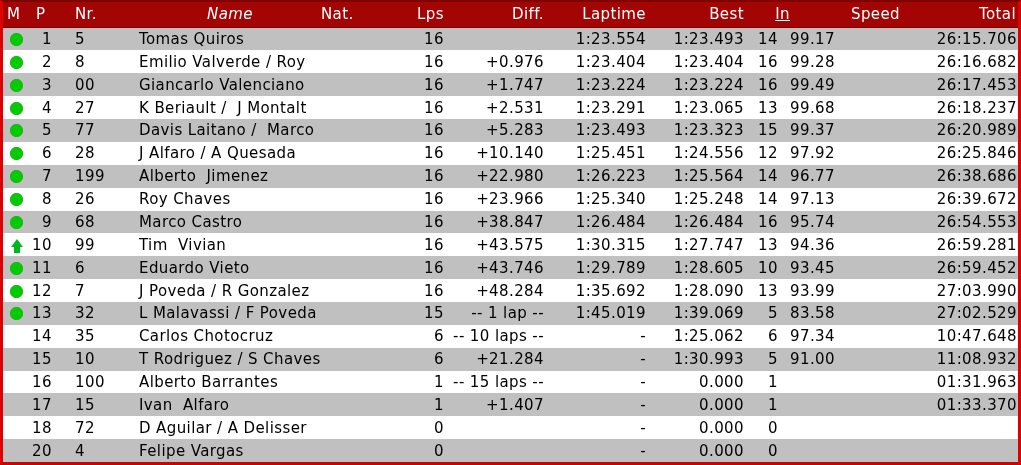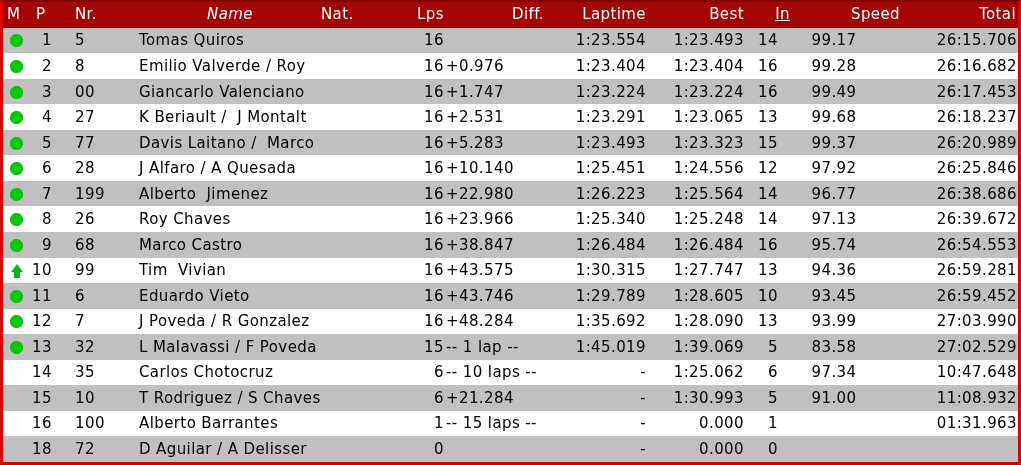--- a/index.html
+++ b/index.html
@@ -44,25 +44,25 @@
   th.h-lps, th.h-diff, th.h-laptime, th.h-best, th.h-total { text-align:right; padding-right:2px; }
   th.h-in    { text-align:right; padding-right:0;text-decoration:underline; }
   th.h-speed { text-align:right; padding-right:2px; }
 
   td.c-m       { text-align:center; overflow:visible; }
   td.c-p       { text-align:right; padding-right:8px; }
   td.c-nr      { text-align:left;  padding-left:15px; }
   td.c-name    { text-align:left;  padding-left:6px; white-space:pre; }
   td.c-nat     { text-align:left; }
   td.c-lps     { text-align:right; padding-right:2px; }
-  td.c-diff    { text-align:left; padding-right:2px; }
+  td.c-diff    { text-align:right; padding-right:2px; }
   td.c-laptime { text-align:right; padding-right:2px; }
   td.c-best    { text-align:right; padding-right:2px; }
   td.c-in      { text-align:right; padding-right:12px; }
-  td.c-speed   { text-align:center; padding-right:24px; }
+  td.c-speed   { text-align:left; padding-right:24px; }
   td.c-total   { text-align:right; padding-right:1px; }
 
   
   .dot {
     display:inline-block;
     width:13px; height:13px;
     border-radius:50%;
     background:#00cc00;
     box-shadow:0 0 0 1px #25b025 inset;
     vertical-align:middle;
@@ -340,27 +340,55 @@
           <td class="c-lps">1</td>
           <td class="c-diff">-- 15 laps --</td>
           <td class="c-laptime">-</td>
           <td class="c-best">0.000</td>
           <td class="c-in">1</td>
           <td class="c-speed"></td>
           <td class="c-total">01:31.963</td>
         </tr>
         <tr>
           <td class="c-m"></td>
+          <td class="c-p">17</td>
+          <td class="c-nr">15</td>
+          <td class="c-name">Ivan  Alfaro</td>
+          <td class="c-nat"></td>
+          <td class="c-lps">1</td>
+          <td class="c-diff">+1.407</td>
+          <td class="c-laptime">-</td>
+          <td class="c-best">0.000</td>
+          <td class="c-in">1</td>
+          <td class="c-speed"></td>
+          <td class="c-total">01:33.370</td>
+        </tr>
+        <tr>
+          <td class="c-m"></td>
           <td class="c-p">18</td>
           <td class="c-nr">72</td>
           <td class="c-name">D Aguilar / A Delisser</td>
           <td class="c-nat"></td>
           <td class="c-lps">0</td>
           <td class="c-diff"></td>
           <td class="c-laptime">-</td>
           <td class="c-best">0.000</td>
           <td class="c-in">0</td>
           <td class="c-speed"></td>
           <td class="c-total"></td>
         </tr>
+        <tr>
+          <td class="c-m"></td>
+          <td class="c-p">20</td>
+          <td class="c-nr">4</td>
+          <td class="c-name">Felipe Vargas</td>
+          <td class="c-nat"></td>
+          <td class="c-lps">0</td>
+          <td class="c-diff"></td>
+          <td class="c-laptime">-</td>
+          <td class="c-best">0.000</td>
+          <td class="c-in">0</td>
+          <td class="c-speed"></td>
+          <td class="c-total"></td>
+        </tr>
       </tbody>
   </table>
 </div>
 
 </body></html>

